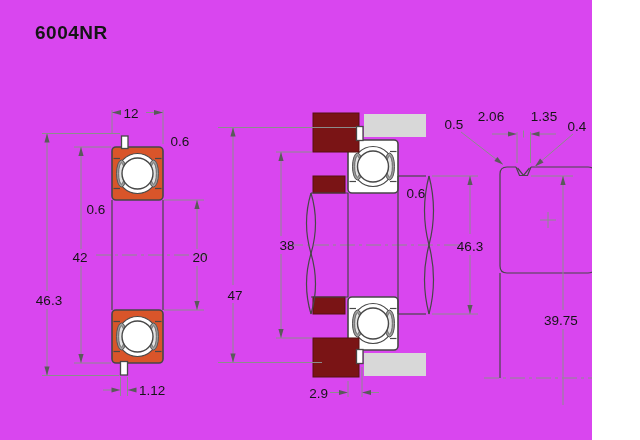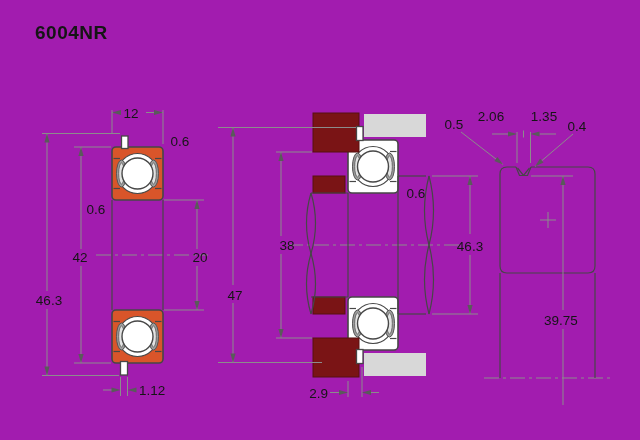--- a/index.html
+++ b/index.html
@@ -1,16 +1,16 @@
 <!DOCTYPE html>
 <html><head>
 <meta charset="utf-8">
 <style>
   html,body{margin:0;padding:0;background:#ffffff;}
-  .stage{position:relative;width:640px;height:440px;background:#a21caf;overflow:hidden;
+  .stage{position:relative;width:592px;height:440px;background:#d946ef;overflow:hidden;
          font-family:"Liberation Sans","DejaVu Sans",sans-serif;}
   svg{display:block;}
   text{font-family:"Liberation Sans","DejaVu Sans",sans-serif;fill:#151515;font-size:13.5px;}
   text.title{font-size:19px;font-weight:bold;letter-spacing:0.5px;}
   .part{stroke:#474747;stroke-width:1.6;}
   .thin{stroke:#474747;stroke-width:1.2;fill:none;}
   .dim{stroke:#8c8c8c;stroke-width:1;fill:none;}
   .arr{fill:#5a5a5a;stroke:none;}
   .cl{stroke:#8c8c8c;stroke-width:1;fill:none;stroke-dasharray:15 4 3 4;}
 </style>

